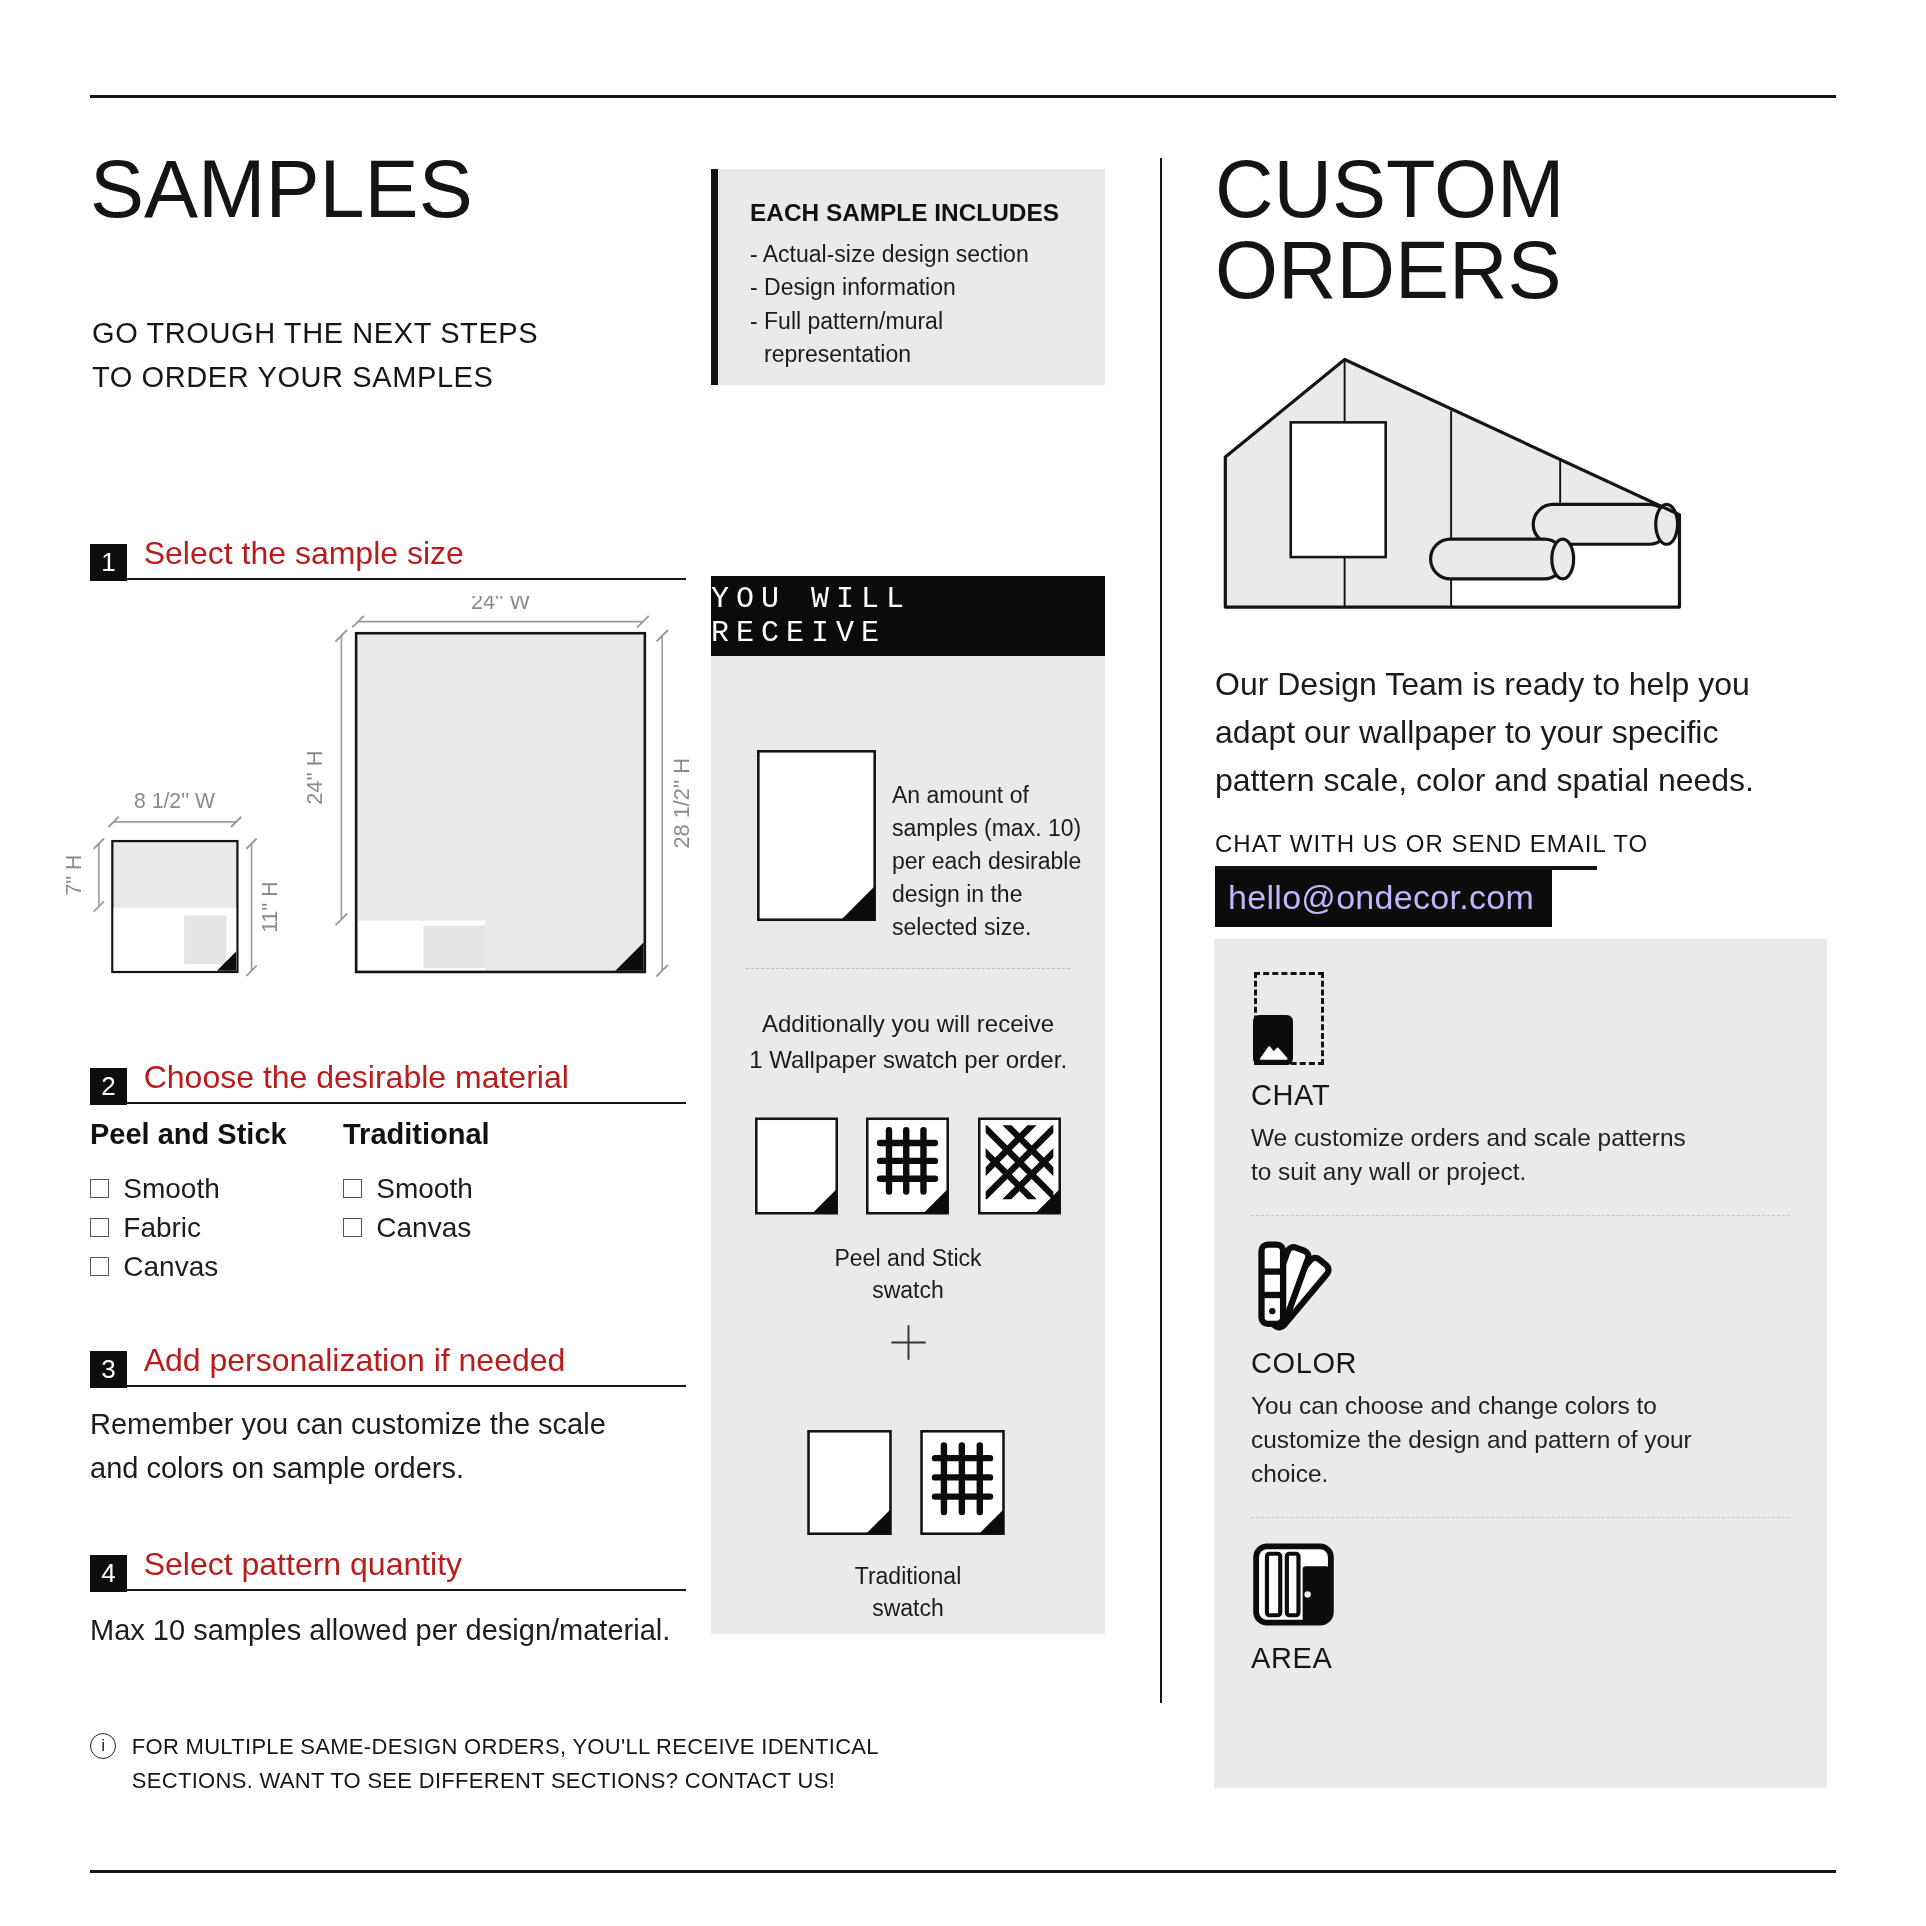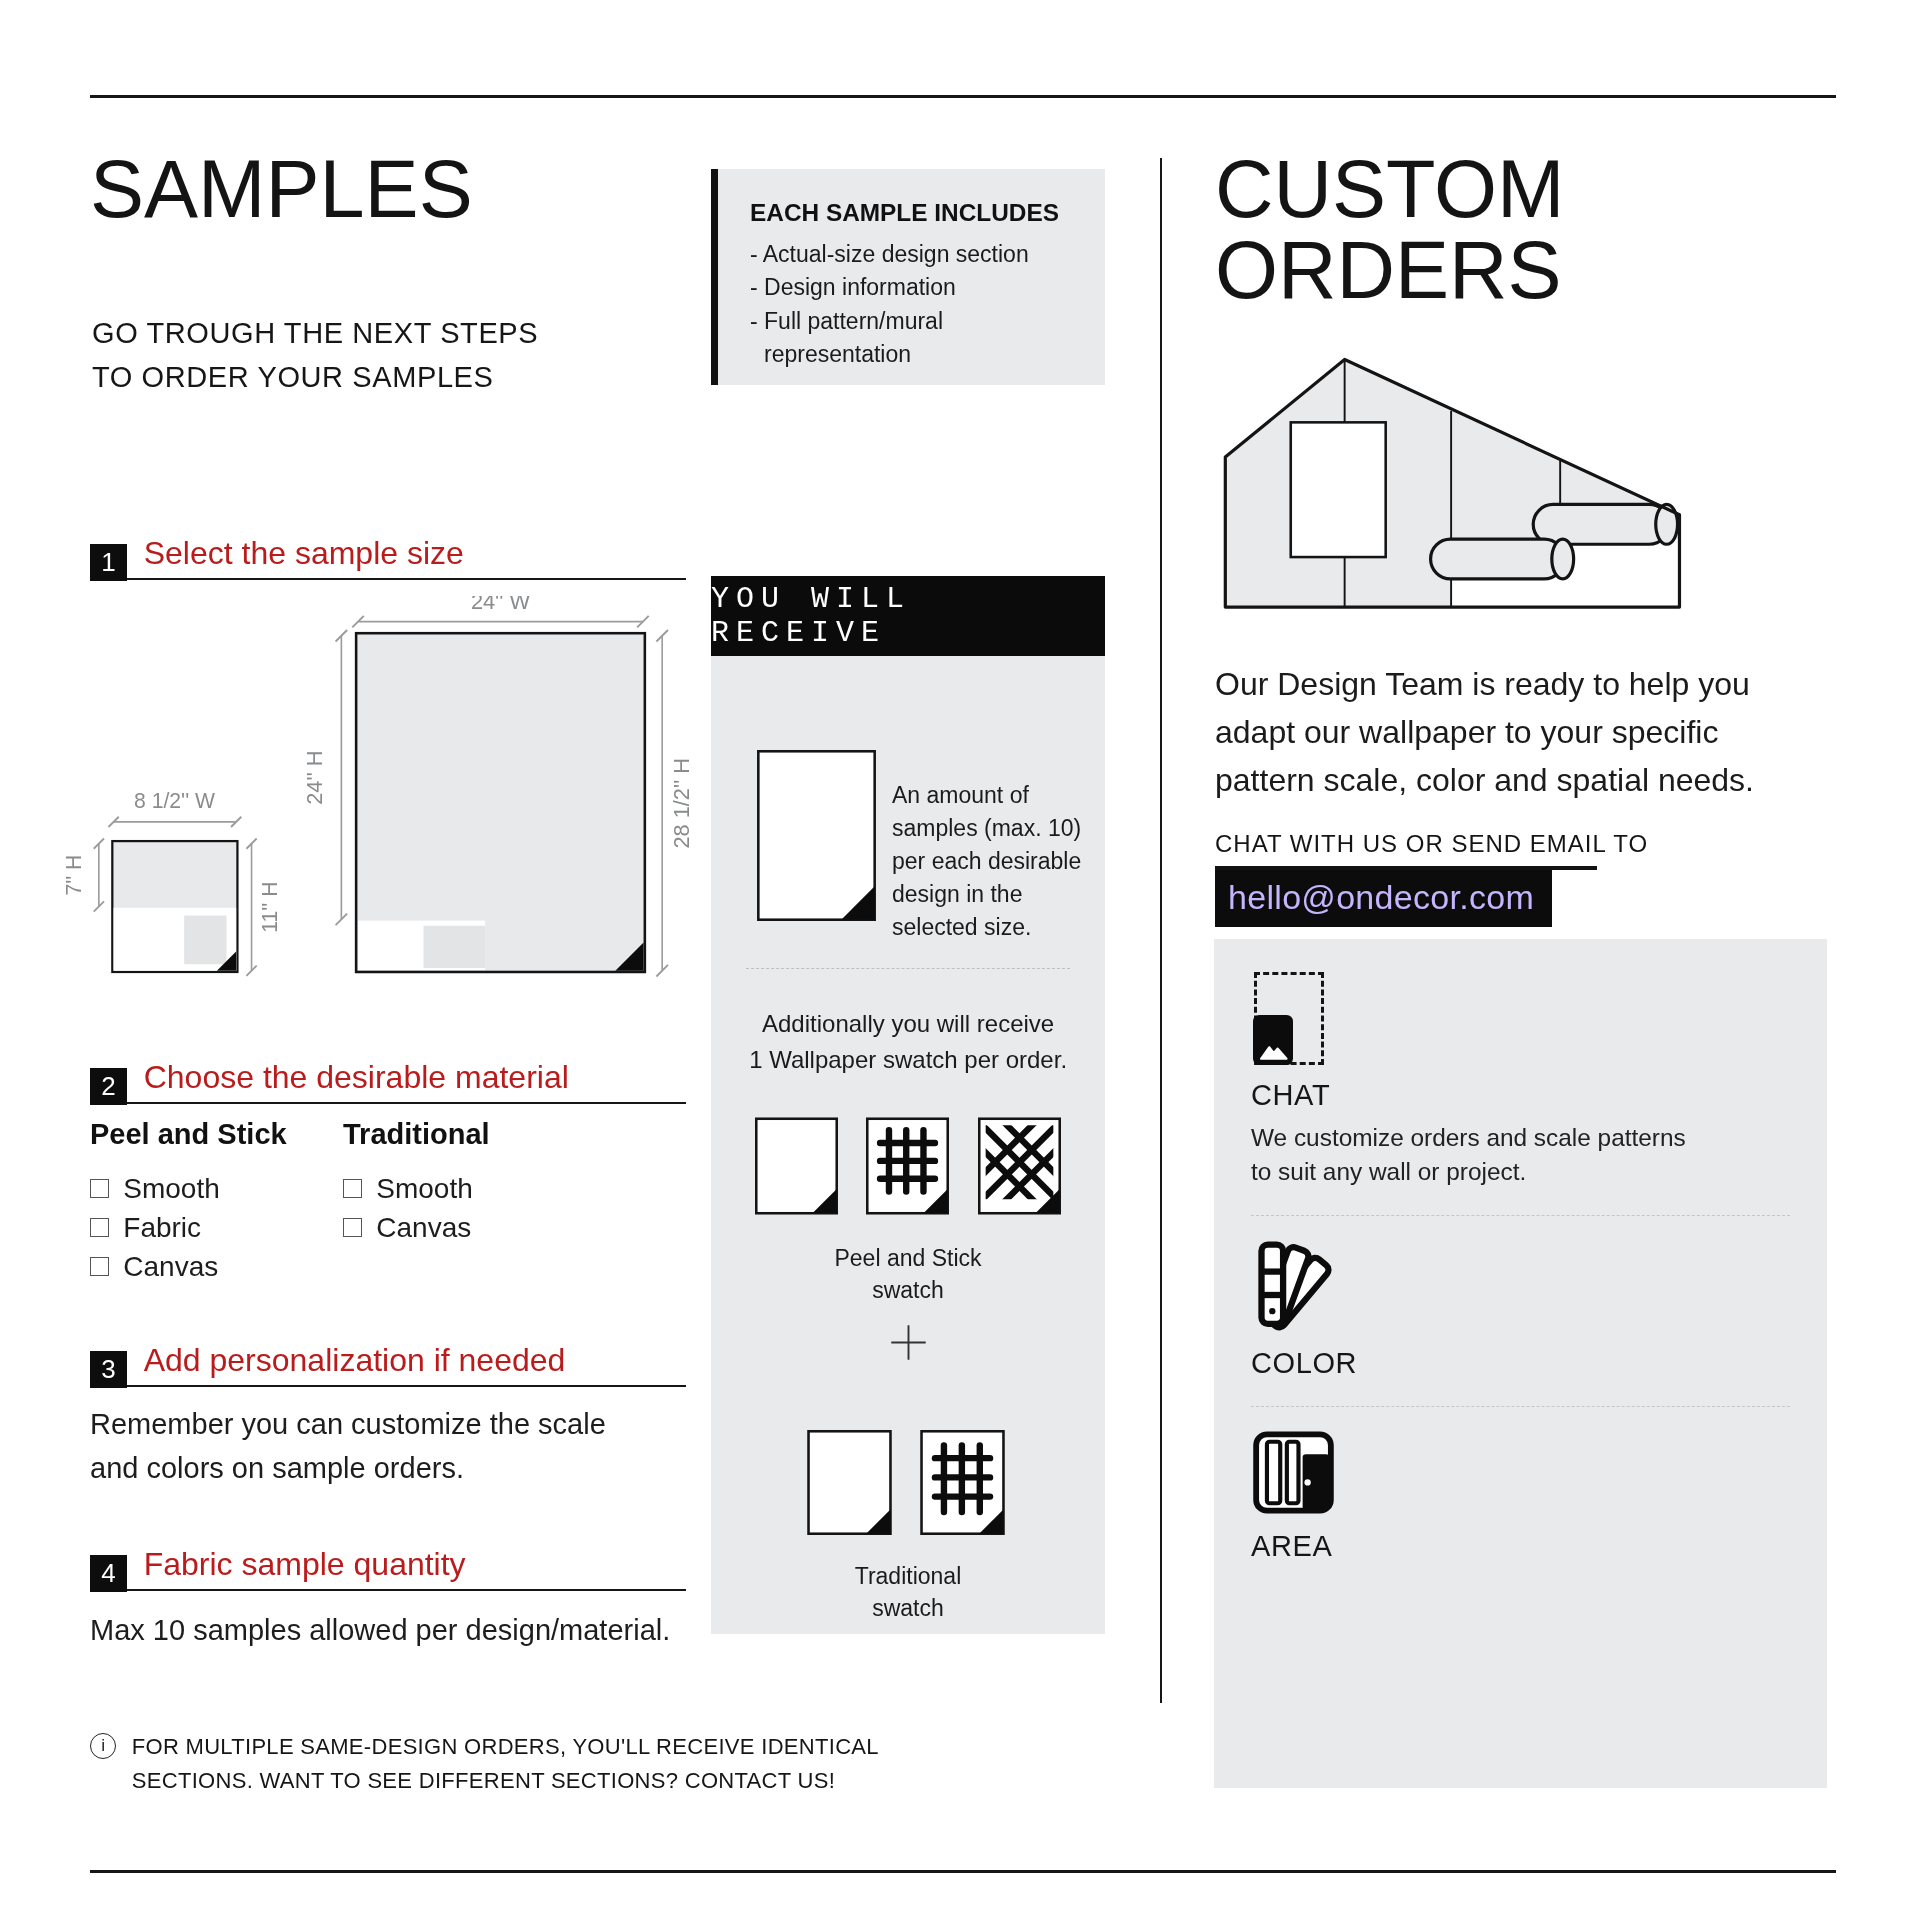--- a/index.html
+++ b/index.html
@@ -156,21 +156,21 @@
 
 <div class="step-head" style="top:1342px">
   <span class="stepnum">3</span>
   <span class="steplabel">Add personalization if needed</span>
 </div>
 <div class="abs stepnote preline" style="left:90px;top:1403px;width:591px">Remember you can customize the scale
 and colors on sample orders.</div>
 
 <div class="step-head" style="top:1546px">
   <span class="stepnum">4</span>
-  <span class="steplabel">Fabric sample quantity</span>
+  <span class="steplabel">Select pattern quantity</span>
 </div>
 <div class="abs stepnote" style="left:90px;top:1609px;width:604px">Max 10 samples allowed per design/material.</div>
 
 <div class="footnote">
   <span class="info-circ">i</span>
   <span class="footnote-text preline">FOR MULTIPLE SAME-DESIGN ORDERS, YOU'LL RECEIVE IDENTICAL
 SECTIONS. WANT TO SEE DIFFERENT SECTIONS? CONTACT US!</span>
 </div>
 
 <div class="include-box">
@@ -317,20 +317,23 @@
       <g transform="rotate(20 24 88)">
           <rect x="12" y="4" width="24" height="88" rx="7"></rect>
         </g>
       <rect x="10" y="4" width="24" height="88" rx="7"></rect>
       <line x1="10" y1="34" x2="34" y2="34"></line>
       <line x1="10" y1="60" x2="34" y2="60"></line>
     </g>
     <circle cx="22" cy="78" r="3.5" fill="#0c0c0c"></circle>
   </svg>
   <div class="card-title">COLOR</div>
+  <div class="card-text preline">You can choose and change colors to
+customize the design and pattern of your
+choice.</div>
 
   <hr class="dashsep">
 
   
   <svg width="85" height="83" viewBox="0 0 100 100">
     <rect x="5" y="4" width="90" height="92" rx="13" fill="#ffffff" stroke="#0c0c0c" stroke-width="7"></rect>
     <rect x="18" y="13" width="16" height="74" rx="3" fill="#ffffff" stroke="#0c0c0c" stroke-width="5"></rect>
     <rect x="42" y="13" width="14" height="74" rx="3" fill="#ffffff" stroke="#0c0c0c" stroke-width="5"></rect>
     <rect x="61" y="28" width="32" height="67" rx="4" fill="#0c0c0c"></rect>
     <circle cx="67" cy="62" r="3.8" fill="#ffffff"></circle>

